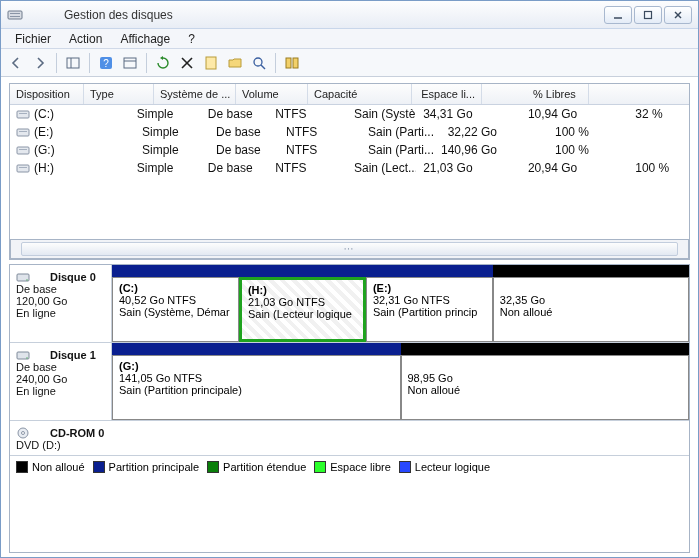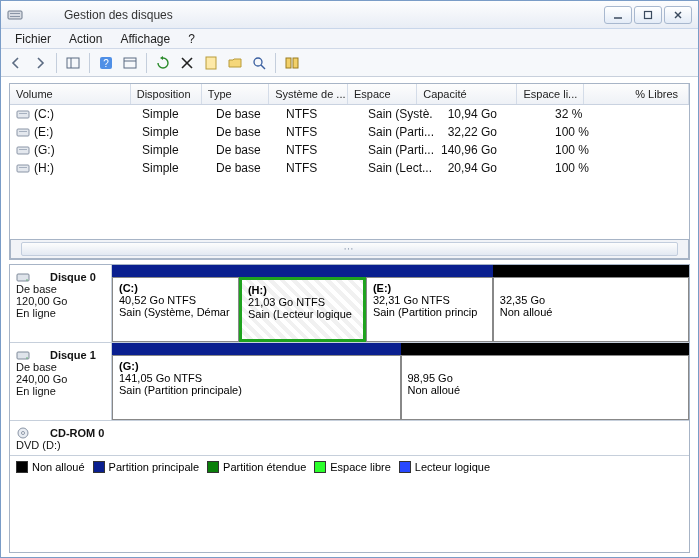--- a/index.html
+++ b/index.html
@@ -175,42 +175,42 @@
           <rect x="2" y="3" width="5" height="10" fill="#f2d069" stroke="#9a7c20"></rect>
           <rect x="9" y="3" width="5" height="10" fill="#f2d069" stroke="#9a7c20"></rect>
         </svg>
       </div>
   </div>
 
   <div class="content">
 
     <div class="vol-table">
       <div class="vt-head">
-        <div class="col col-vol">Volume</div>
         <div class="col col-disp">Disposition</div>
         <div class="col col-type">Type</div>
         <div class="col col-fs">Système de ...</div>
-        <div class="col col-stat">Espace</div>
+        <div class="col col-stat">Volume</div>
         <div class="col col-cap">Capacité</div>
         <div class="col col-free">Espace li...</div>
         <div class="col col-pct">% Libres</div>
       </div>
       <div class="vt-body" id="vt-body">
           <div class="vt-row">
             <div class="col col-vol">
               <span class="vol-icon"><svg viewBox="0 0 14 12">
                   <rect x="1" y="3" width="12" height="7" rx="1" fill="#e4e8ee" stroke="#8a95a6"></rect>
                   <rect x="3" y="5" width="8" height="1" fill="#a6b0bf"></rect>
                 </svg></span>
               <span>(C:)</span>
             </div>
             <div class="col col-disp">Simple</div>
             <div class="col col-type">De base</div>
             <div class="col col-fs">NTFS</div>
             <div class="col col-stat">Sain (Systè...</div>
+            <div class="col col-cap">34,31 Go</div>
             <div class="col col-free">10,94 Go</div>
             <div class="col col-pct">32 %</div>
           </div>
           <div class="vt-row">
             <div class="col col-vol">
               <span class="vol-icon"><svg viewBox="0 0 14 12">
                   <rect x="1" y="3" width="12" height="7" rx="1" fill="#e4e8ee" stroke="#8a95a6"></rect>
                   <rect x="3" y="5" width="8" height="1" fill="#a6b0bf"></rect>
                 </svg></span>
               <span>(E:)</span>
@@ -242,20 +242,21 @@
               <span class="vol-icon"><svg viewBox="0 0 14 12">
                   <rect x="1" y="3" width="12" height="7" rx="1" fill="#e4e8ee" stroke="#8a95a6"></rect>
                   <rect x="3" y="5" width="8" height="1" fill="#a6b0bf"></rect>
                 </svg></span>
               <span>(H:)</span>
             </div>
             <div class="col col-disp">Simple</div>
             <div class="col col-type">De base</div>
             <div class="col col-fs">NTFS</div>
             <div class="col col-stat">Sain (Lect...</div>
+            <div class="col col-cap">21,03 Go</div>
             <div class="col col-free">20,94 Go</div>
             <div class="col col-pct">100 %</div>
           </div>
         </div>
       <div class="scroll-stub">
           <div class="thumb"></div>
         </div>
     </div>
 
     <div class="diskpanel">

